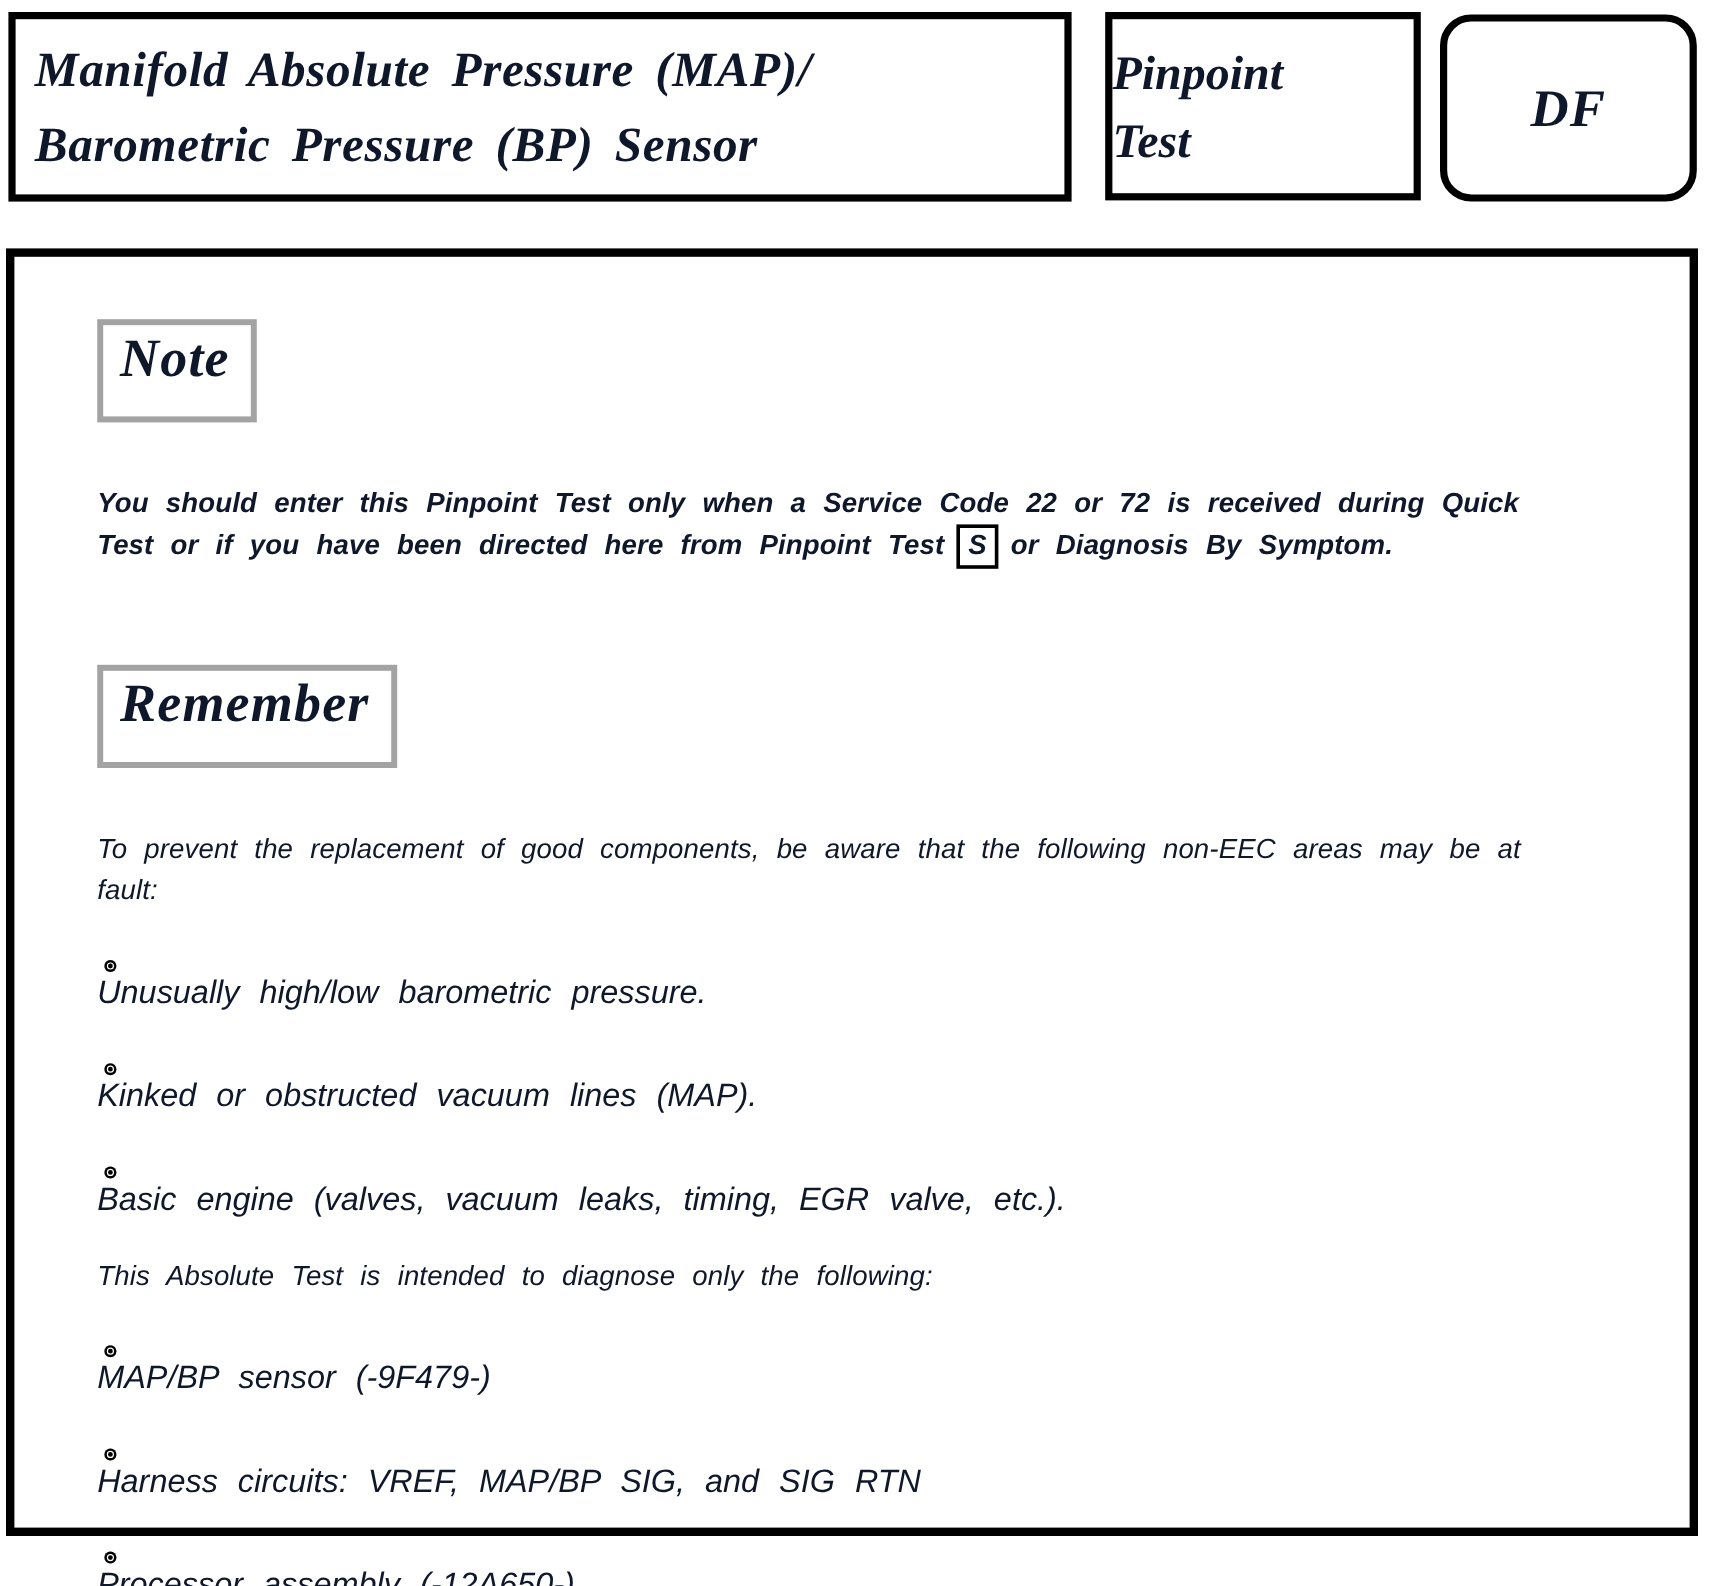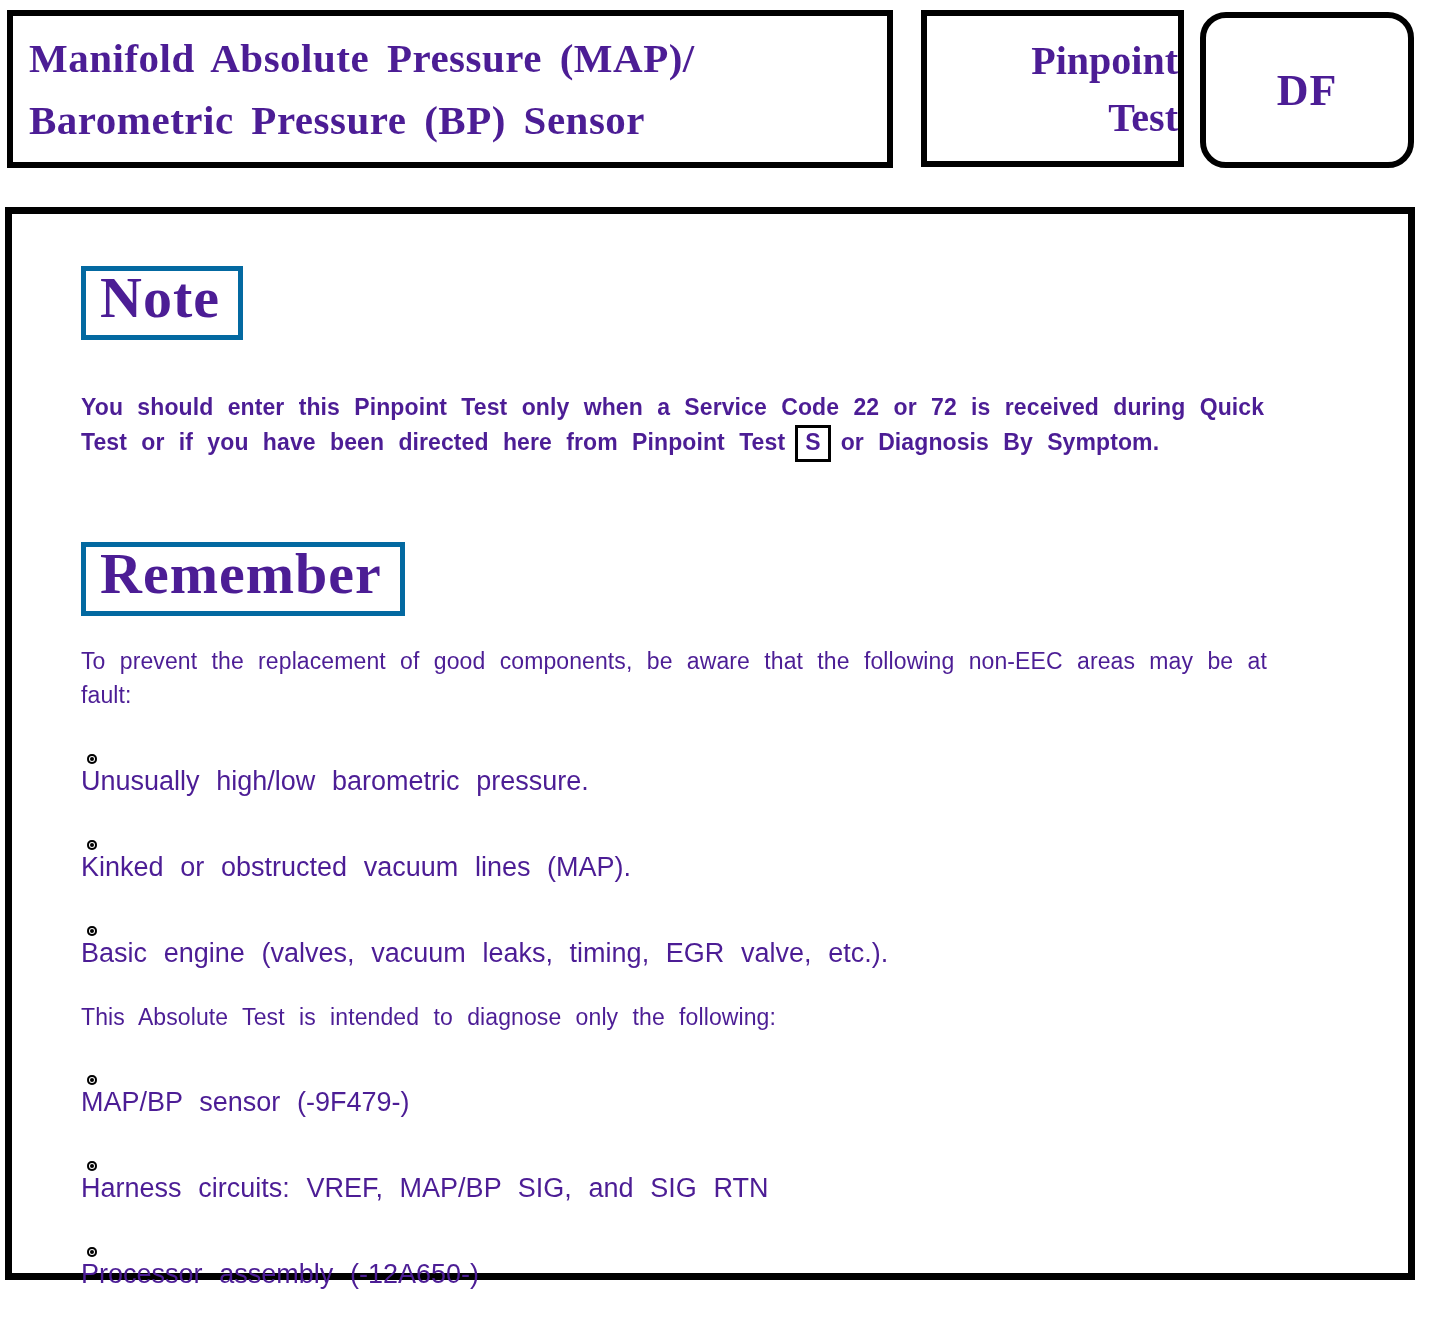--- a/index.html
+++ b/index.html
@@ -1,23 +1,24 @@
 <!DOCTYPE html>
 <html><head>
 <meta charset="utf-8">
 <style>
   html, body { margin: 0; padding: 0; background: #e8e8e8; }
   .page {
     position: relative;
     width: 1440px;
     height: 1322px;
     background: #ffffff;
-    color: #4c1d95;
+    color: #0f172a;
     font-family: "Liberation Sans", sans-serif;
     overflow: hidden;
+    font-style: italic;
   }
 
   
   .hdr-box {
     position: absolute;
     box-sizing: border-box;
     border: 6px solid #000;
     background: #fff;
   }
   .hdr-title {
@@ -29,21 +30,21 @@
     font-family: "Liberation Serif", serif;
     font-weight: bold;
     font-size: 41px;
     line-height: 62px;
     letter-spacing: 0.5px;
     word-spacing: 7px;
     white-space: nowrap;
   }
   .hdr-pinpoint {
     left: 921px; top: 10px; width: 263px; height: 157px;
-    display: flex; flex-direction: column; justify-content: center; align-items: flex-end;
+    display: flex; flex-direction: column; justify-content: center; align-items: flex-start;
     text-align: center;
   }
   .hdr-pinpoint .line {
     font-family: "Liberation Serif", serif;
     font-weight: bold;
     font-size: 40px;
     line-height: 57px;
   }
   .hdr-df {
     left: 1200px; top: 12px; width: 214px; height: 156px;
@@ -62,43 +63,43 @@
     left: 5px; top: 207px;
     width: 1410px; height: 1073px;
     box-sizing: border-box;
     border: 7px solid #000;
     padding: 52px 60px 0 69px;
     background: #fff;
   }
 
   .label-box {
     display: inline-block;
-    border: 5px solid #0369a1;
-    padding: 2px 18px 12px 14px;
-    font-family: "Liberation Serif", serif;
-    font-weight: bold;
-    font-size: 58px;
+    border: 5px solid #a3a3a3;
+    padding: 2px 18px 24px 14px;
+    font-family: "Liberation Serif", serif;
+    font-weight: bold;
+    font-size: 45px;
     line-height: 50px;
     letter-spacing: 1px;
   }
 
   .body-text {
     margin: 0;
     font-size: 23px;
     line-height: 34.5px;
     word-spacing: 0.34em;
     letter-spacing: 0.1px;
   }
   .note-text {
     margin-top: 50px;
     font-weight: bold;
     max-width: 1185px;
   }
   .intro-text {
-    margin-top: 28px;
+    margin-top: 50px;
     max-width: 1235px;
   }
   .section-gap { margin-top: 80px; }
 
   .inline-box {
     display: inline-block;
     border: 3px solid #000;
     padding: 0 7px 3px 7px;
     margin: 0 10px;
     line-height: 28px;

